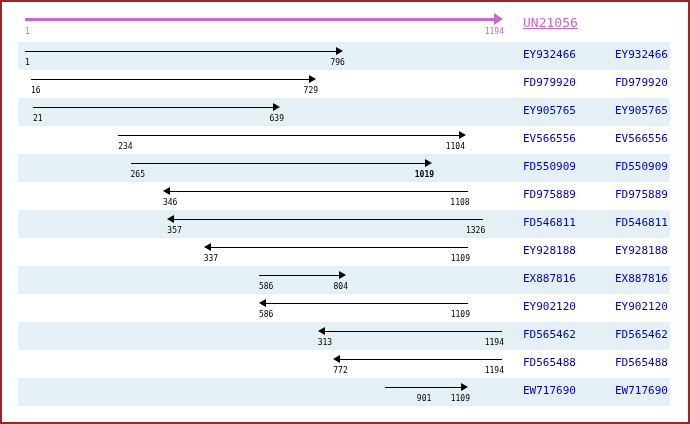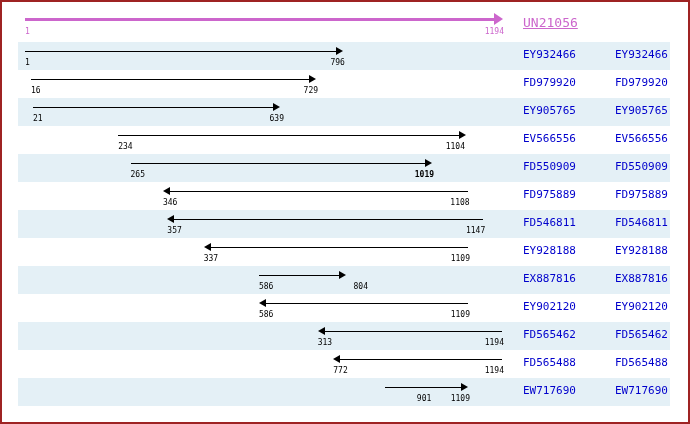--- a/index.html
+++ b/index.html
@@ -177,39 +177,39 @@
         <div class="coord" style="left: 160.942px;">346</div>
         <div class="coord end" style="left: 467.614px;">1108</div>
         <div class="acc col1">FD975889</div>
         <div class="acc col2">FD975889</div>
       </div>
       <div class="row" style="top: 208px;">
         <div class="band"></div>
         <div class="hsp-line" style="left: 171.34px; width: 309.868px;"></div>
         <div class="hsp-head left" style="left: 165.34px;"></div>
         <div class="coord" style="left: 165.34px;">357</div>
-        <div class="coord end" style="left: 483.208px;">1147</div>
+        <div class="coord end" style="left: 483.208px;">1326</div>
         <div class="acc col1">FD546811</div>
         <div class="acc col2">FD546811</div>
       </div>
       <div class="row" style="top: 236px;">
         <div class="band off"></div>
         <div class="hsp-line" style="left: 207.725px; width: 258.289px;"></div>
         <div class="hsp-head left" style="left: 201.725px;"></div>
         <div class="coord" style="left: 201.725px;">337</div>
         <div class="coord end" style="left: 468.014px;">1109</div>
         <div class="acc col1">EY928188</div>
         <div class="acc col2">EY928188</div>
       </div>
       <div class="row" style="top: 264px;">
         <div class="band"></div>
         <div class="hsp-line" style="left: 256.902px; width: 81.1635px;"></div>
         <div class="hsp-head right" style="left: 337.065px;"></div>
         <div class="coord" style="left: 256.902px;">586</div>
-        <div class="coord end" style="left: 366px; padding-left: 7px;">804</div>
+        <div class="coord end" style="left: 346px; padding-left: 7px;">804</div>
         <div class="acc col1">EX887816</div>
         <div class="acc col2">EX887816</div>
       </div>
       <div class="row" style="top: 292px;">
         <div class="band off"></div>
         <div class="hsp-line" style="left: 262.902px; width: 203.112px;"></div>
         <div class="hsp-head left" style="left: 256.902px;"></div>
         <div class="coord" style="left: 256.902px;">586</div>
         <div class="coord end" style="left: 468.014px;">1109</div>
         <div class="acc col1">EY902120</div>

